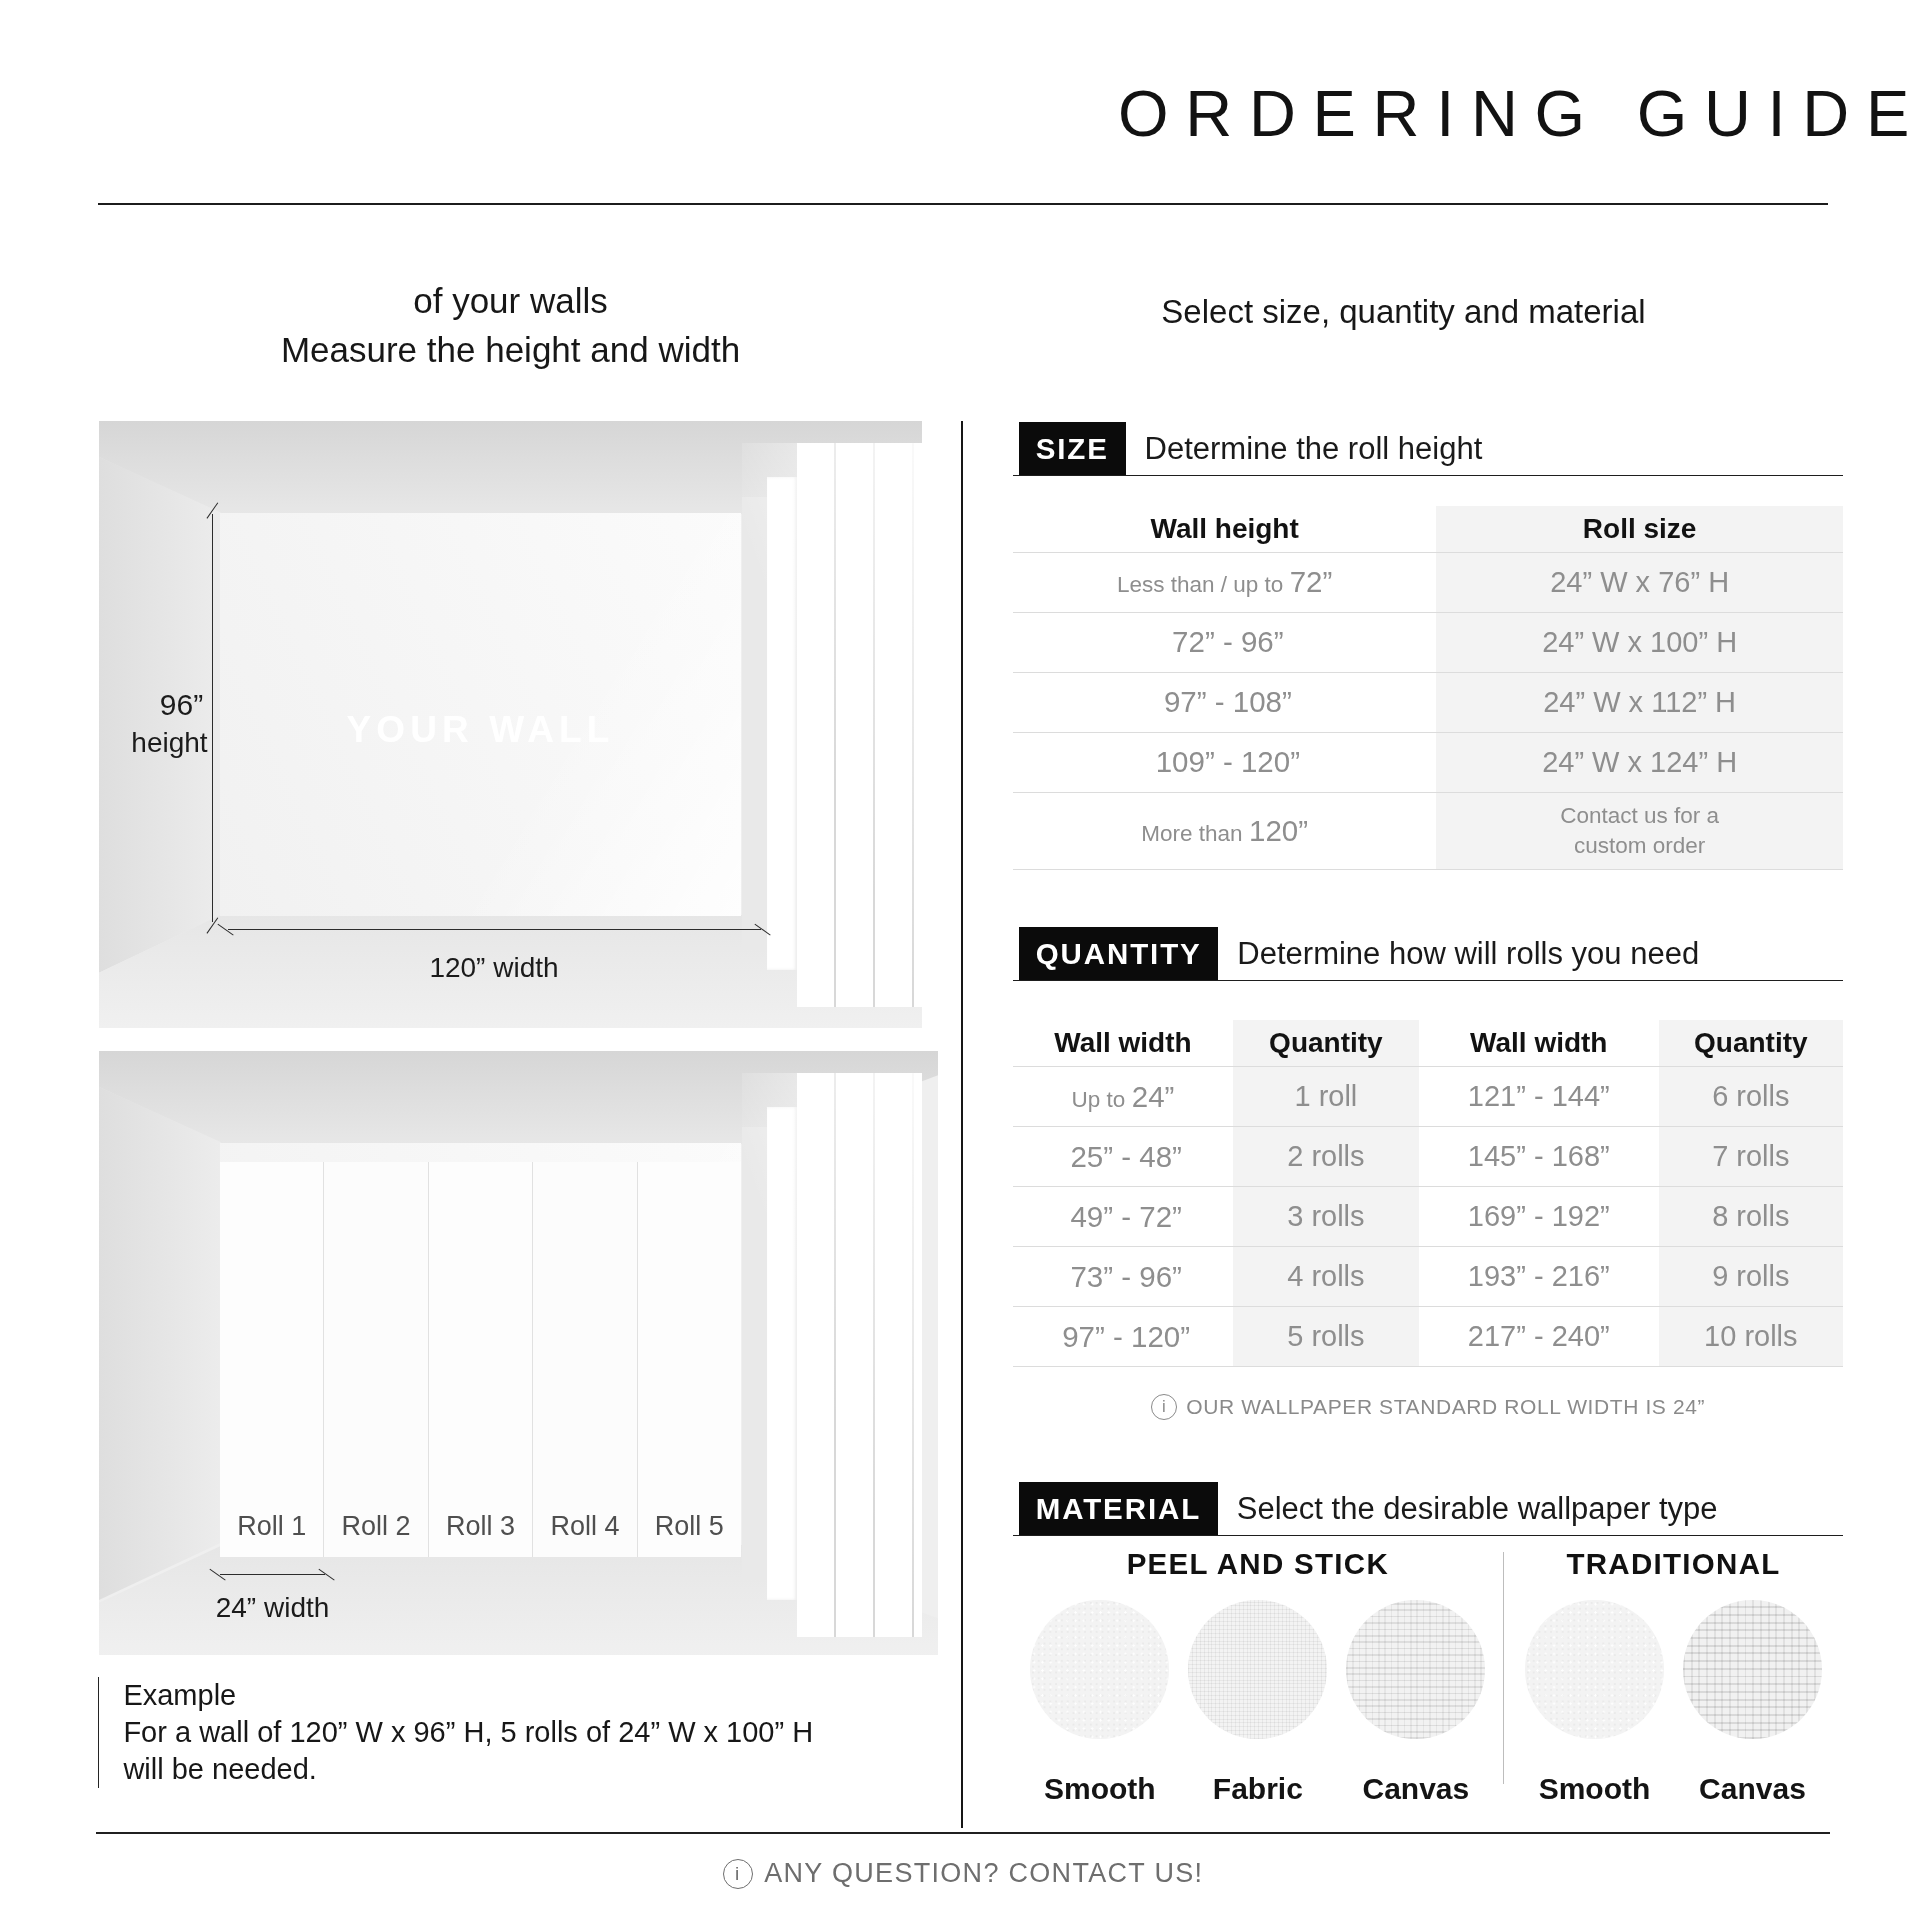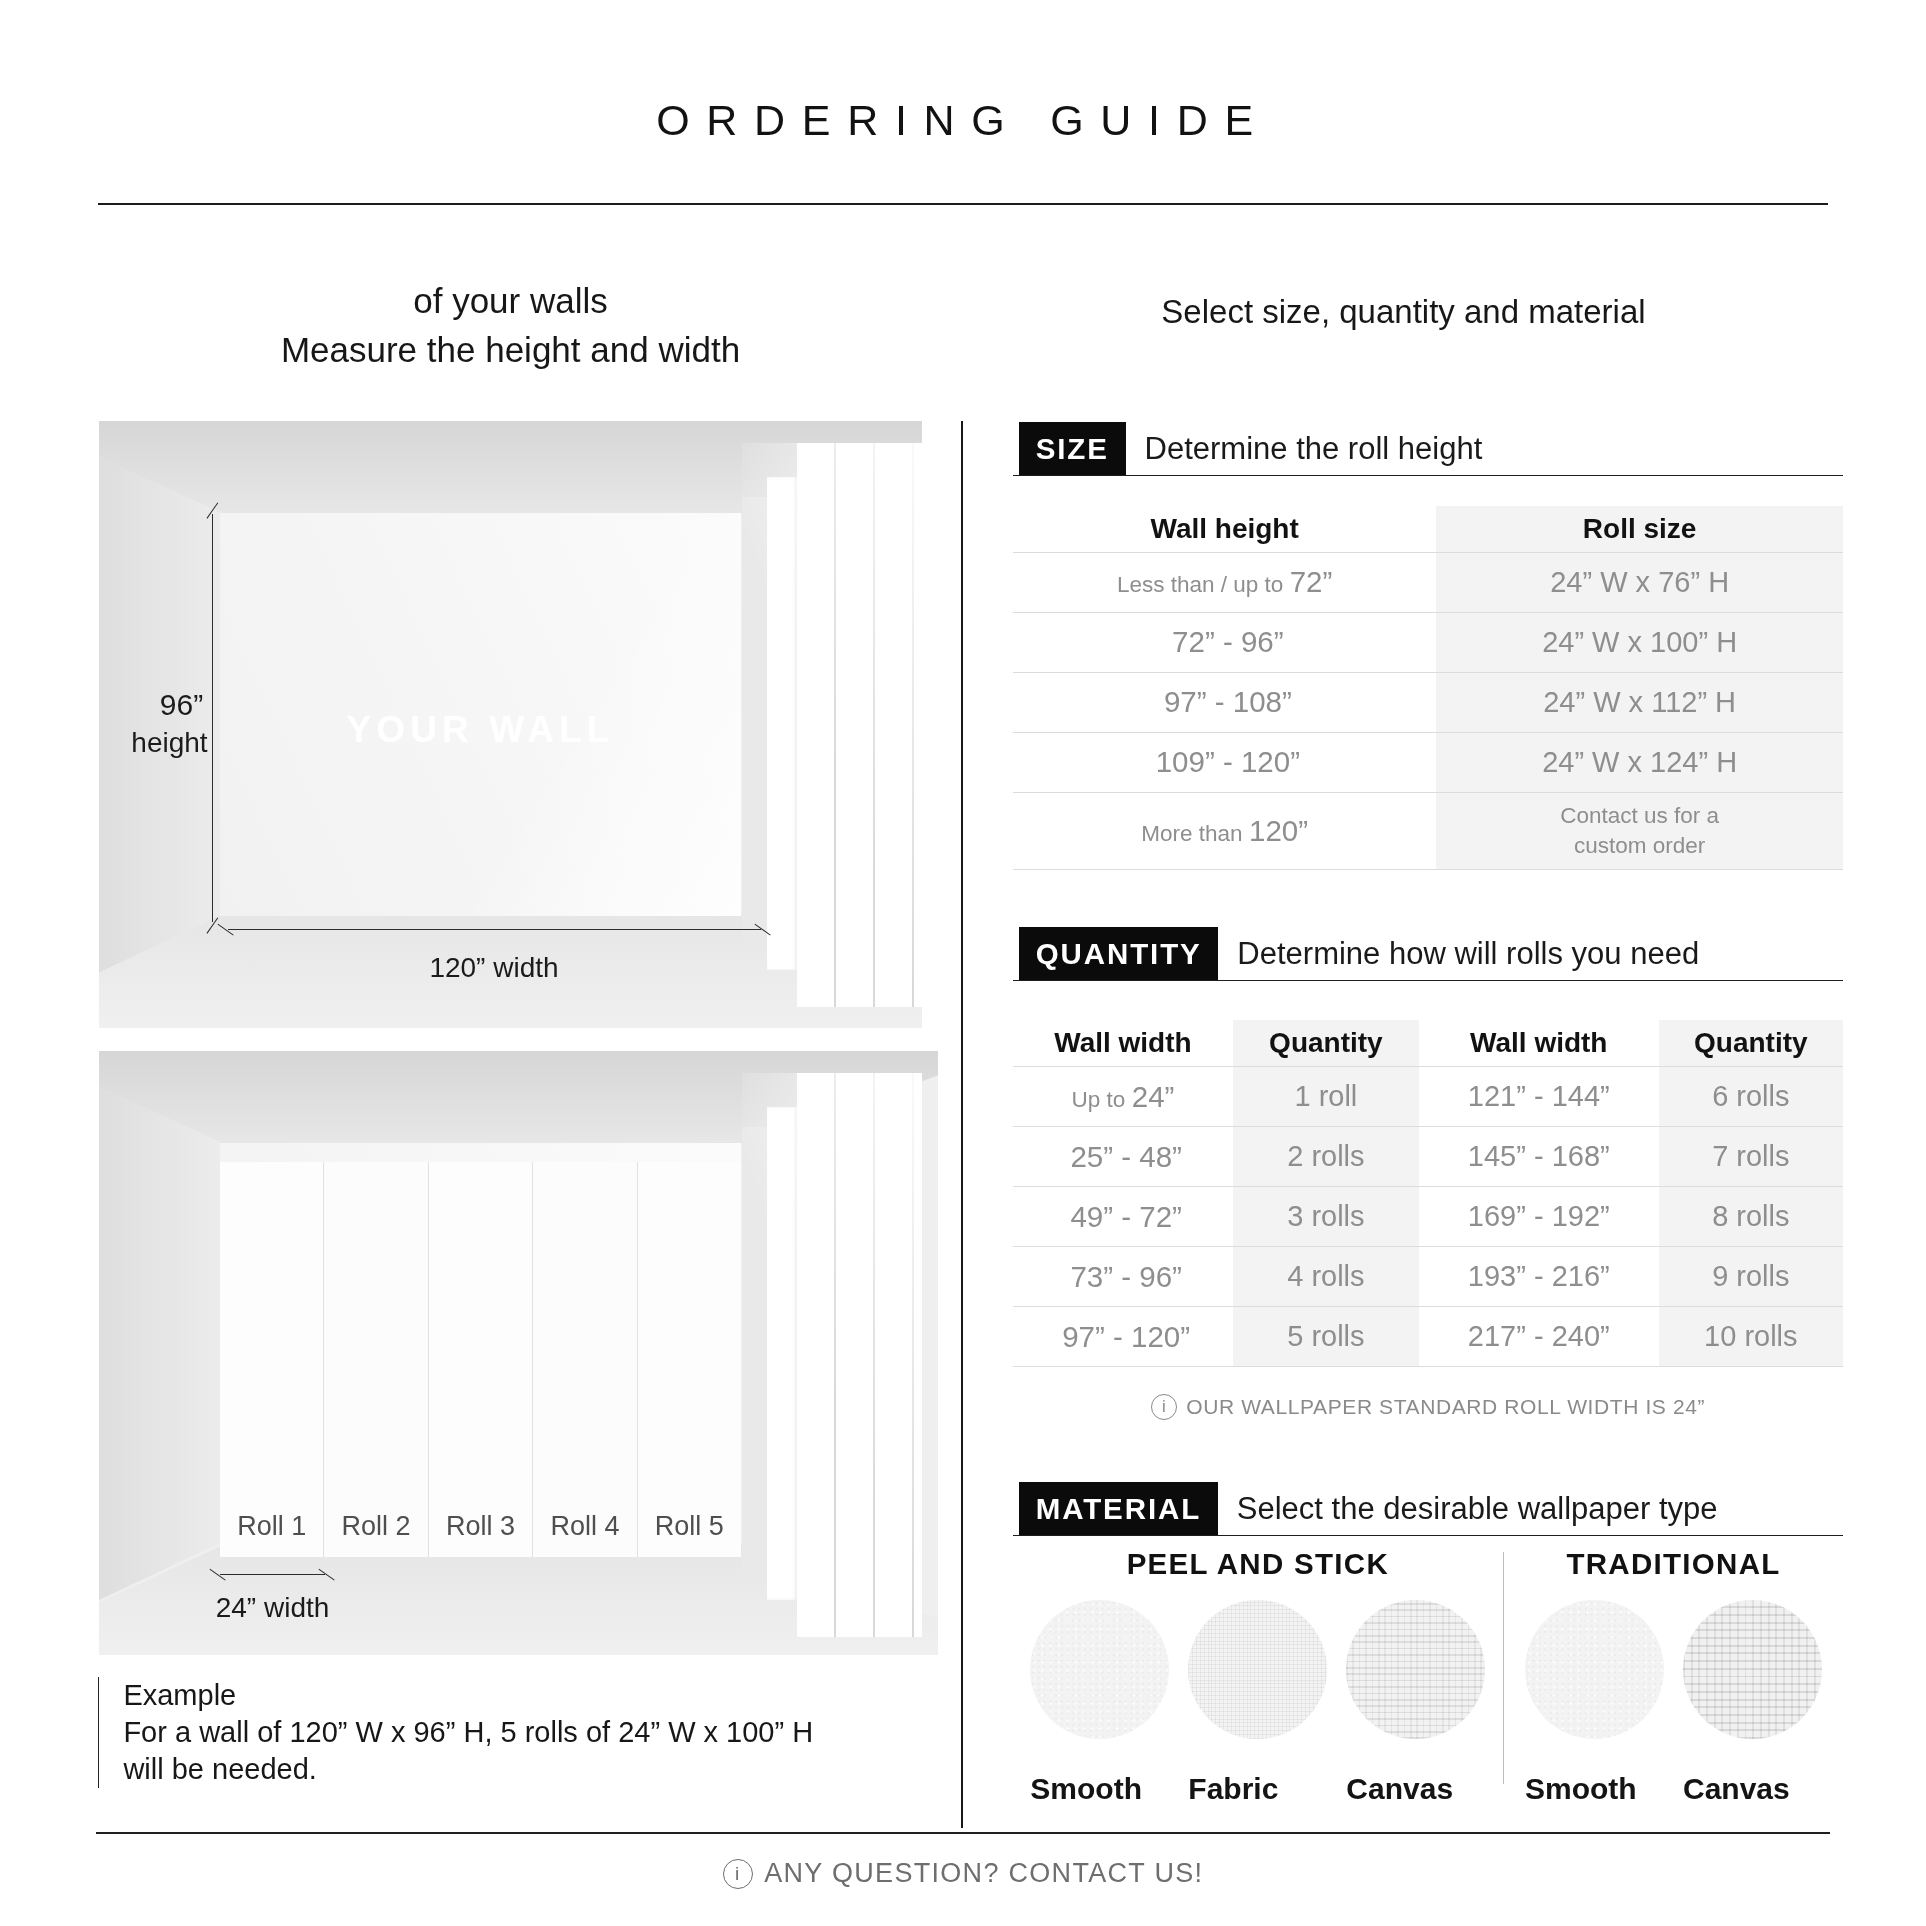--- a/index.html
+++ b/index.html
@@ -1,21 +1,21 @@
 <!DOCTYPE html>
 <html style="font-size:10.3px"><head>
 <meta charset="utf-8">
 <style>
   html,body{margin:0;padding:0;background:#fff;}
   .sheet{position:relative;width:1926px;height:1926px;background:#ffffff;
          font-family:"Liberation Sans",sans-serif;color:#141414;overflow:hidden;}
 
   
-  .page-title{position:absolute;top:76px;left:0;width:100%;text-align:center;
-              font-size:43px;font-weight:400;letter-spacing:16.7px;color:#121212;white-space:nowrap;margin-top:20px;}
+  .page-title{position:absolute;top:76px;left:0;width:100%;text-align:right;
+              font-size:65px;font-weight:400;letter-spacing:16.7px;color:#121212;white-space:nowrap;}
   .top-rule{position:absolute;left:98px;right:98px;top:203px;height:1.9px;background:#1c1c1c;}
 
   
   .col-heading{position:absolute;text-align:center;color:#171717;font-weight:400;}
   .left-heading{left:99px;width:823px;top:276px;font-size:35px;line-height:49px;}
   .right-heading{left:963px;width:881px;top:293px;font-size:33px;}
 
   
   .col-divider{position:absolute;left:961px;top:421px;width:1.9px;height:1407px;background:#161616;}
 
@@ -104,21 +104,21 @@
           font-size:16.7px;color:#8a8a8a;margin-right:9px;font-weight:400;}
 
   
   .material-body{display:flex;margin-top:10px;}
   .mat-group{display:flex;flex-direction:column;align-items:center;}
   .mat-group.g1{width:59%;}
   .mat-group.g2{flex:1;}
   .mat-divider{width:1.3px;height:232px;background:#bdbdbd;margin-top:6.4px;}
   .mat-name{font-size:29.5px;font-weight:700;letter-spacing:1.3px;color:#111111;margin-top:1.3px;}
   .swatch-row{display:flex;justify-content:center;gap:19px;margin-top:19px;}
-  .swatch-item{display:flex;flex-direction:column;}
+  .swatch-item{display:flex;flex-direction:column;align-items:center;}
   .swatch{width:139px;height:139px;border-radius:50%;}
   .swatch-label{font-size:30px;font-weight:700;color:#141414;margin-top:33px;}
   .tex-smooth{background-color:#f3f3f3;
       background-image:radial-gradient(rgba(0,0,0,.035) 1px,transparent 1.3px),
                        radial-gradient(rgba(255,255,255,.9) 1px,transparent 1.3px);
       background-size:5.8px 5.8px,8.3px 8.3px;}
   .tex-fabric{background-color:#f3f3f3;
       background-image:repeating-linear-gradient(0deg,rgba(0,0,0,.05) 0 1px,transparent 1px 3.9px),
                        repeating-linear-gradient(90deg,rgba(0,0,0,.05) 0 1px,transparent 1px 3.9px);}
   .tex-canvas{background-color:#f2f2f2;

